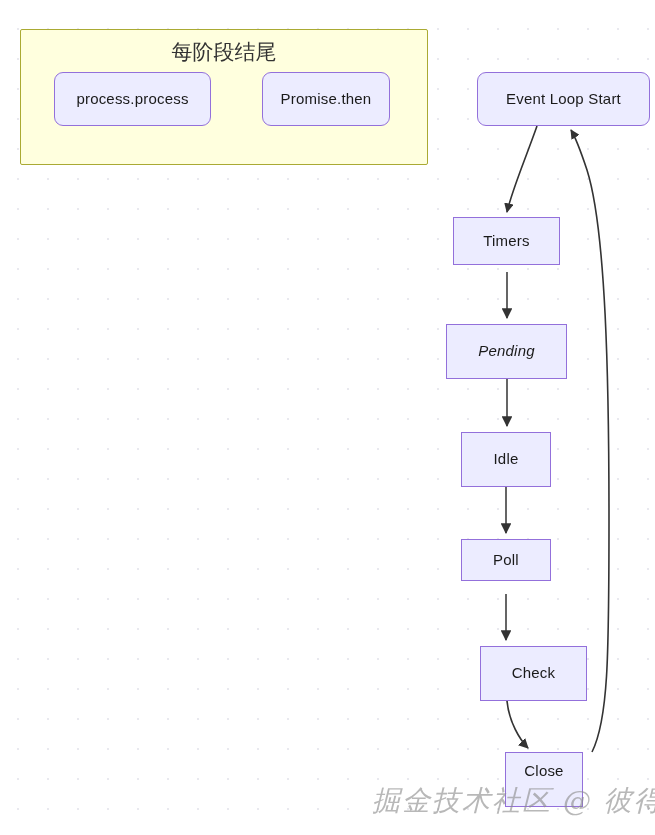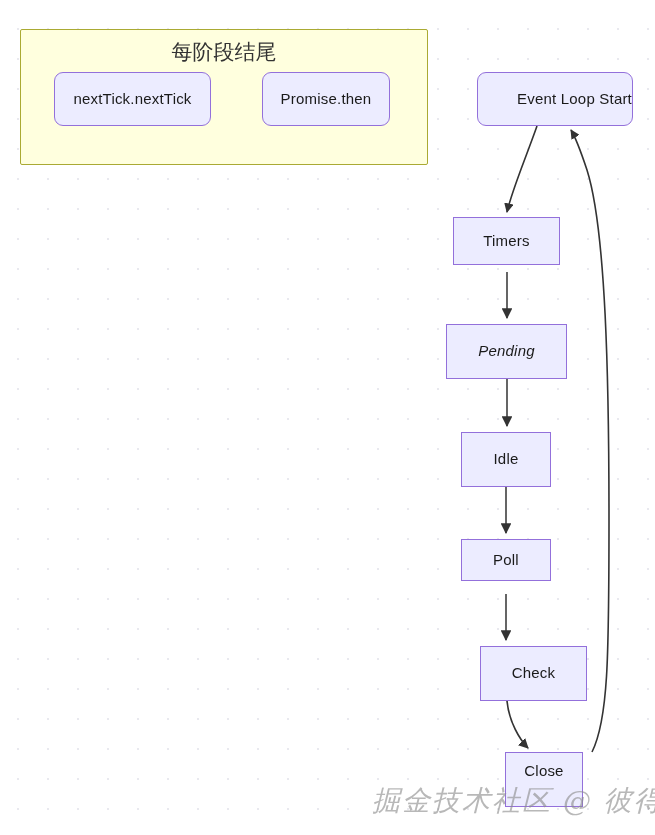--- a/index.html
+++ b/index.html
@@ -102,28 +102,28 @@
     <path d="M 592 752 C 608 720 609 660 609 520
              C 609 380 606 230 587 170
              C 581 152 576 138 571 130" fill="none" stroke="#333333" stroke-width="1.6" marker-end="url(#arrow)"></path>
   </svg>
 
   <div class="cluster" style="left:20px; top:29px; width:408px; height:136px;">
     <div class="cluster-label">每阶段结尾</div>
   </div>
 
   <div class="node round" style="left:54px; top:72px; width:157px; height:54px;">
-    <span>nextTick.nextTick</span>
+    <span>process.process</span>
   </div>
 
   <div class="node round" style="left:262px; top:72px; width:128px; height:54px;">
     <span>Promise.then</span>
   </div>
 
-  <div class="node round" style="left:477px; top:72px; width:156px; height:54px;justify-content:flex-end;">
+  <div class="node round" style="left:477px; top:72px; width:173px; height:54px;">
     <span>Event Loop Start</span>
   </div>
 
   <div class="node" style="left:453px; top:217px; width:107px; height:48px;">
     <span>Timers</span>
   </div>
 
   <div class="node" style="left:446px; top:324px; width:121px; height:55px;font-style:italic;">
     <span>Pending</span>
   </div>

